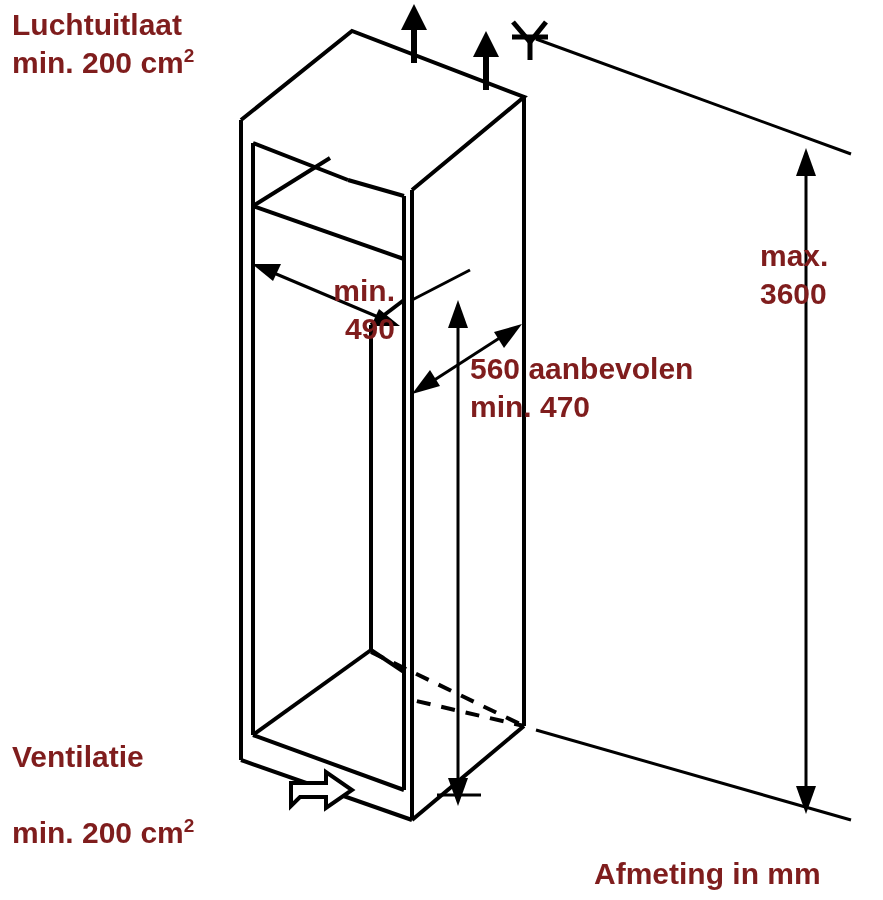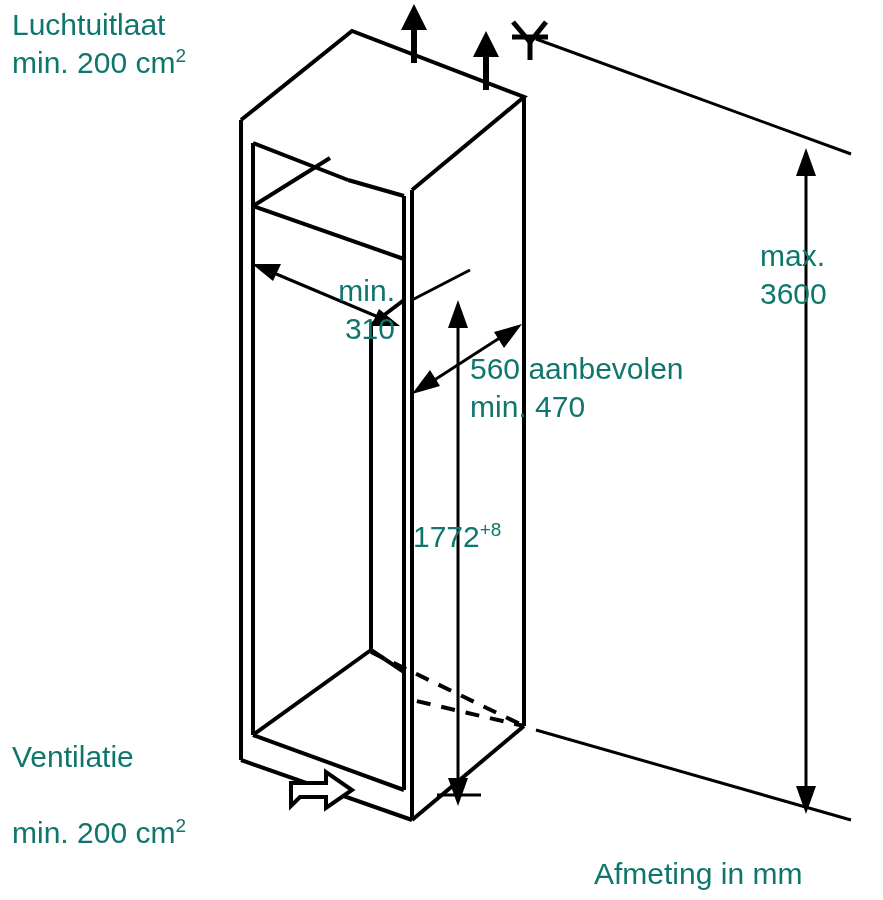--- a/index.html
+++ b/index.html
@@ -21,22 +21,23 @@
     left: 0;
     top: 0;
     width: 883px;
     height: 900px;
   }
   .lbl {
     position: absolute;
     font-family: "Liberation Sans", sans-serif;
     font-size: 30px;
     line-height: 38px;
-    color: #0f766e;
+    color: #7f1d1d;
     white-space: pre;
+    font-weight: bold;
   }
   .lbl .sup {
     font-size: 19px;
     vertical-align: super;
     line-height: 0;
   }
   .lbl-center { text-align: center; }
   #lbl-air-outlet { left: 12px; top: 6px; }
   #lbl-min560 { left: 285px; top: 272px; width: 110px; text-align: right; }
   #lbl-560rec { left: 470px; top: 350px; }
@@ -143,25 +144,24 @@
         <path d="M 458,300 L 468,328 L 448,328 Z" fill="#000000" stroke="none"></path>
         <path d="M 458,806 L 468,778 L 448,778 Z" fill="#000000" stroke="none"></path>
         <path d="M 437,795 L 481,795" stroke-width="3"></path>
       </g>
 
     </g>
   </svg>
 
   <div class="lbl" id="lbl-air-outlet"><span>Luchtuitlaat</span><br><span>min. 200 cm</span><span class="sup">2</span></div>
 
-  <div class="lbl lbl-center" id="lbl-min560"><span>min.</span><br><span>310</span></div>
+  <div class="lbl lbl-center" id="lbl-min560"><span>min.</span><br><span>490</span></div>
 
   <div class="lbl" id="lbl-560rec"><span>560 aanbevolen</span><br><span>min. 470</span></div>
 
-  <div class="lbl" id="lbl-1772"><span>1772</span><span class="sup">+8</span></div>
 
   <div class="lbl" id="lbl-max2200"><span>max.</span><br><span>3600</span></div>
 
   <div class="lbl" id="lbl-ventilatie"><span>Ventilatie</span><br><br><span>min. 200 cm</span><span class="sup">2</span></div>
 
   <div class="lbl" id="lbl-afmeting">Afmeting in mm</div>
 
 </div>
 
 </body></html>

